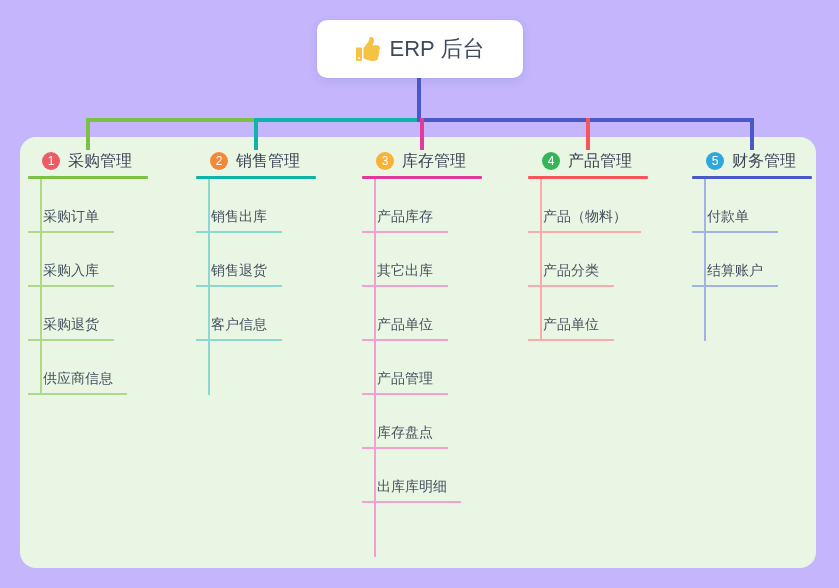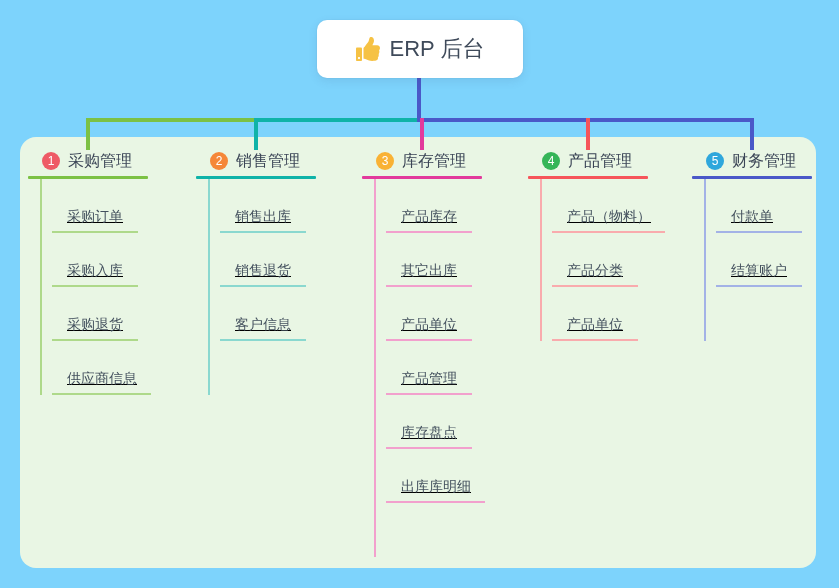--- a/index.html
+++ b/index.html
@@ -1,18 +1,18 @@
 <!DOCTYPE html>
 <html><head>
 <meta charset="utf-8">
 <style>
   * { margin:0; padding:0; box-sizing:border-box; }
   html,body { width:839px; height:588px; background:#ffffff; overflow:hidden;
     font-family:"Liberation Sans","DejaVu Sans",sans-serif; }
-  .stage { position:relative; width:839px; height:588px; background:#7dd3fc; }
+  .stage { position:relative; width:839px; height:588px; background:#c4b5fd; }
 
   .panel { position:absolute; left:20px; top:137px; width:796px; height:431px;
     background:#e9f6e4; border-radius:16px; }
 
   .root-card { position:absolute; left:317px; top:20px; width:206px; height:58px;
     background:#ffffff; border-radius:10px;
     box-shadow:0 3px 10px rgba(60,80,120,0.12), 0 0 0 1px rgba(0,0,0,0.02);
     display:flex; align-items:center; justify-content:center; gap:10px; z-index:5; }
   .root-card .label { font-size:22px; font-weight:500; color:#3f4a5a; }
   .thumb-svg { width:24px; height:24px; display:block; }
@@ -21,22 +21,22 @@
 
   .branch { position:absolute; top:146px; z-index:4; width:120px; }
   .branch-header { display:flex; align-items:center; height:30px; padding-left:14px; gap:8px; cursor:default; }
   .badge { width:18px; height:18px; border-radius:50%; color:#fff; font-size:12px;
     display:flex; align-items:center; justify-content:center; flex:0 0 18px; line-height:1; }
   .branch-label { font-size:16px; font-weight:500; color:#3b4556; white-space:nowrap; }
   .branch-underline { width:120px; height:3px; border-radius:1px; }
 
   .children { position:relative; }
   .rail { position:absolute; left:12px; top:0; width:2px; }
-  .child-row { margin-left:24px; height:54px; display:flex; align-items:flex-end;
-    width:max-content; min-width:86px; padding:0 14px 0 15px; border-bottom:2px solid;text-decoration:underline; }
+  .child-row { margin-left:0; height:54px; display:flex; align-items:flex-end;
+    width:max-content; min-width:86px; padding:0 14px 0 15px; border-bottom:2px solid; }
   .child-row span { font-size:14px; color:#44515e; margin-bottom:5px; white-space:nowrap; }
 </style>
 </head>
 <body>
 
 <div class="stage">
 
   <div class="panel"></div>
 
   <div id="connectors">

